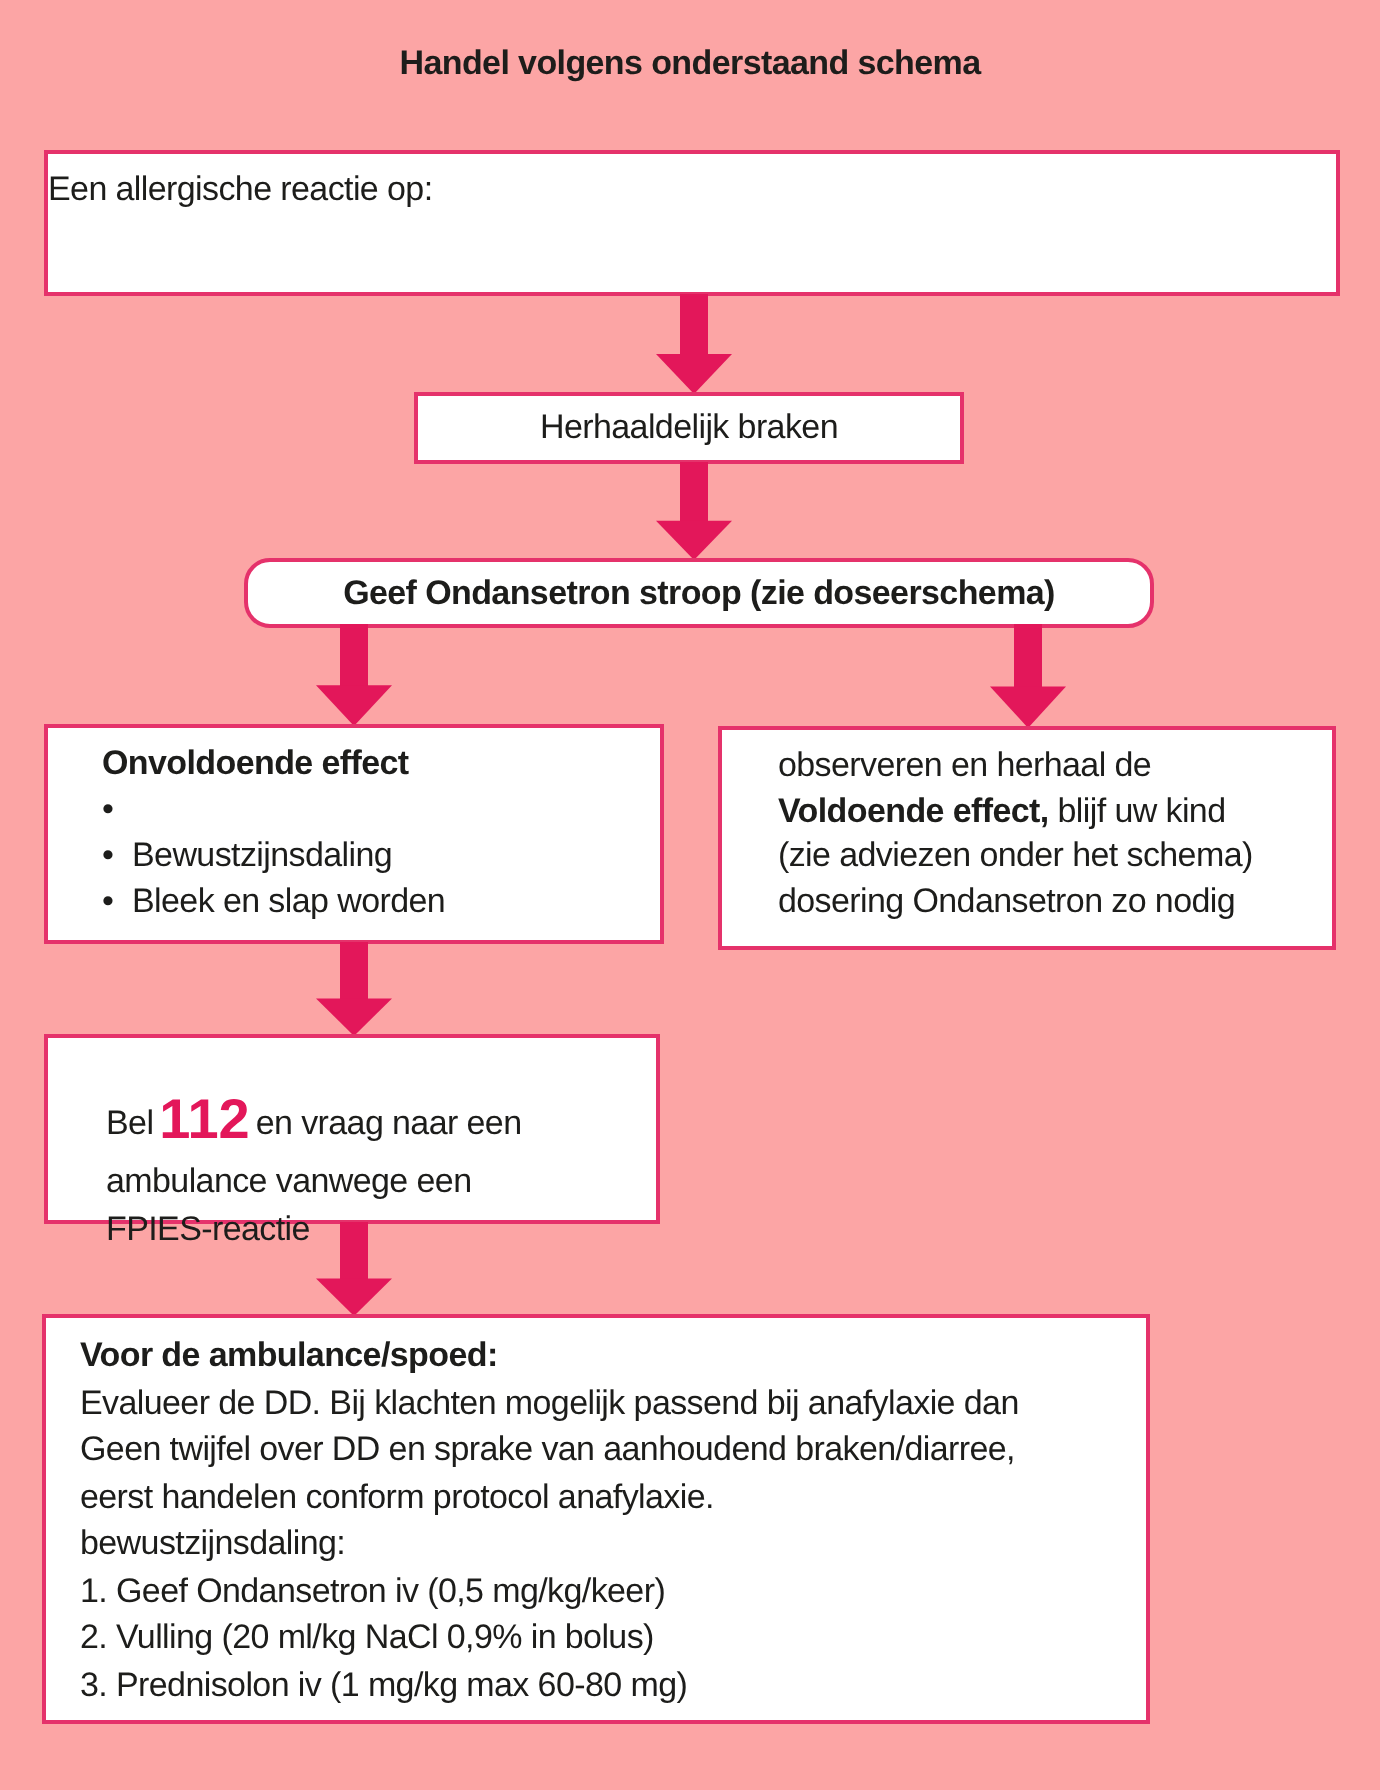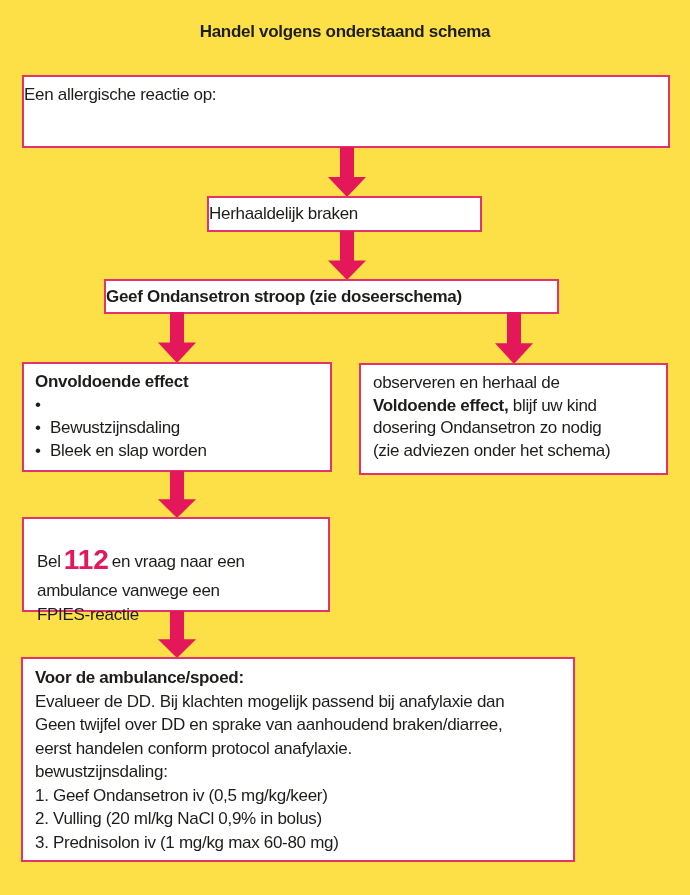--- a/index.html
+++ b/index.html
@@ -4,21 +4,21 @@
 <style>
   html, body {
     margin: 0;
     padding: 0;
     background: #ffffff;
   }
   .page {
     position: relative;
     width: 690px;
     height: 895px;
-    background: #fde047;
+    background: #fca5a5;
     font-family: "Liberation Sans", sans-serif;
     color: #1d1d1b;
     font-size: 17px;
     letter-spacing: -0.3px;
     overflow: hidden;
   }
   .title {
     position: absolute;
     left: 0;
     top: 22px;
@@ -30,31 +30,31 @@
   .fbox {
     position: absolute;
     border: 2px solid #e5326b;
     background: #ffffff;
     box-sizing: border-box;
   }
   .center-h { text-align: left; }
   .flex-center {
     display: flex;
     align-items: center;
-    justify-content: flex-start;
+    justify-content: center;
   }
   .bold { font-weight: bold; }
 
   .box-allergy { left: 22px; top: 75px; width: 648px; height: 73px; padding-top: 8px; }
   .box-vomit   { left: 207px; top: 196px; width: 275px; height: 36px; }
-  .box-ondan   { left: 104px; top: 279px; width: 455px; height: 35px; font-weight: bold; }
+  .box-ondan   { left: 122px; top: 279px; width: 455px; height: 35px; font-weight: bold; border-radius: 13px; }
   .box-insuff  { left: 22px;  top: 362px; width: 310px; height: 110px; padding: 6px 11px; line-height: 23px; }
   .box-suff    { left: 359px; top: 363px; width: 309px; height: 112px; padding: 7px 12px; line-height: 22.5px; }
   .box-call    { left: 22px;  top: 517px; width: 308px; height: 95px; padding: 24px 13px; line-height: 24px; }
-  .box-amb     { left: 21px;  top: 657px; width: 554px; height: 205px; padding: 7px 12px; line-height: 23.5px; }
+  .box-amb     { left: 21px;  top: 657px; width: 554px; height: 205px; padding: 7px 1px; line-height: 23.5px; }
 
   .bullet-row { display: flex; }
   .bullet-glyph { width: 15px; flex: 0 0 15px; }
 
   .call-line1 { line-height: 34px; }
   .num-112 {
     font-size: 28px;
     font-weight: bold;
     color: #e3175a;
     letter-spacing: 0;
@@ -68,21 +68,21 @@
   }
   .arrow svg { display: block; width: 100%; height: 100%; }
 
   .a1  { left: 328px; top: 147px; height: 50px; }
   .a2  { left: 328px; top: 231px; height: 49px; }
   .a3l { left: 158px; top: 312px; height: 51px; }
   .a3r { left: 495px; top: 312px; height: 52px; }
   .a4  { left: 158px; top: 471px; height: 47px; }
   .a5  { left: 158px; top: 611px; height: 47px; }
 
-  .line { white-space: nowrap; }
+  .line { white-space: nowrap; margin-left: 16px; }
 </style>
 </head>
 <body>
 
 <div class="page">
 
   <div class="title">Handel volgens onderstaand schema</div>
 
   <div class="fbox box-allergy center-h">
     <span>Een allergische reactie op:</span>
@@ -134,22 +134,22 @@
     </div>
     <div class="bullet-row line">
       <span class="bullet-glyph">•</span>
       <span>Bleek en slap worden</span>
     </div>
   </div>
 
   <div class="fbox box-suff">
     <div class="line">observeren en herhaal de</div>
     <div class="line"><span class="bold">Voldoende effect,</span> <span>blijf uw kind</span></div>
+    <div class="line">(zie adviezen onder het schema)</div>
     <div class="line">dosering Ondansetron zo nodig</div>
-    <div class="line">(zie adviezen onder het schema)</div>
   </div>
 
   <div class="arrow a4">
     <svg viewBox="0 0 38 50" preserveAspectRatio="none">
         <rect x="12" y="0" width="14" height="32" fill="#e3175a"></rect>
         <polygon points="0,30 38,30 19,50" fill="#e3175a"></polygon>
       </svg>
   </div>
 
   <div class="fbox box-call">

